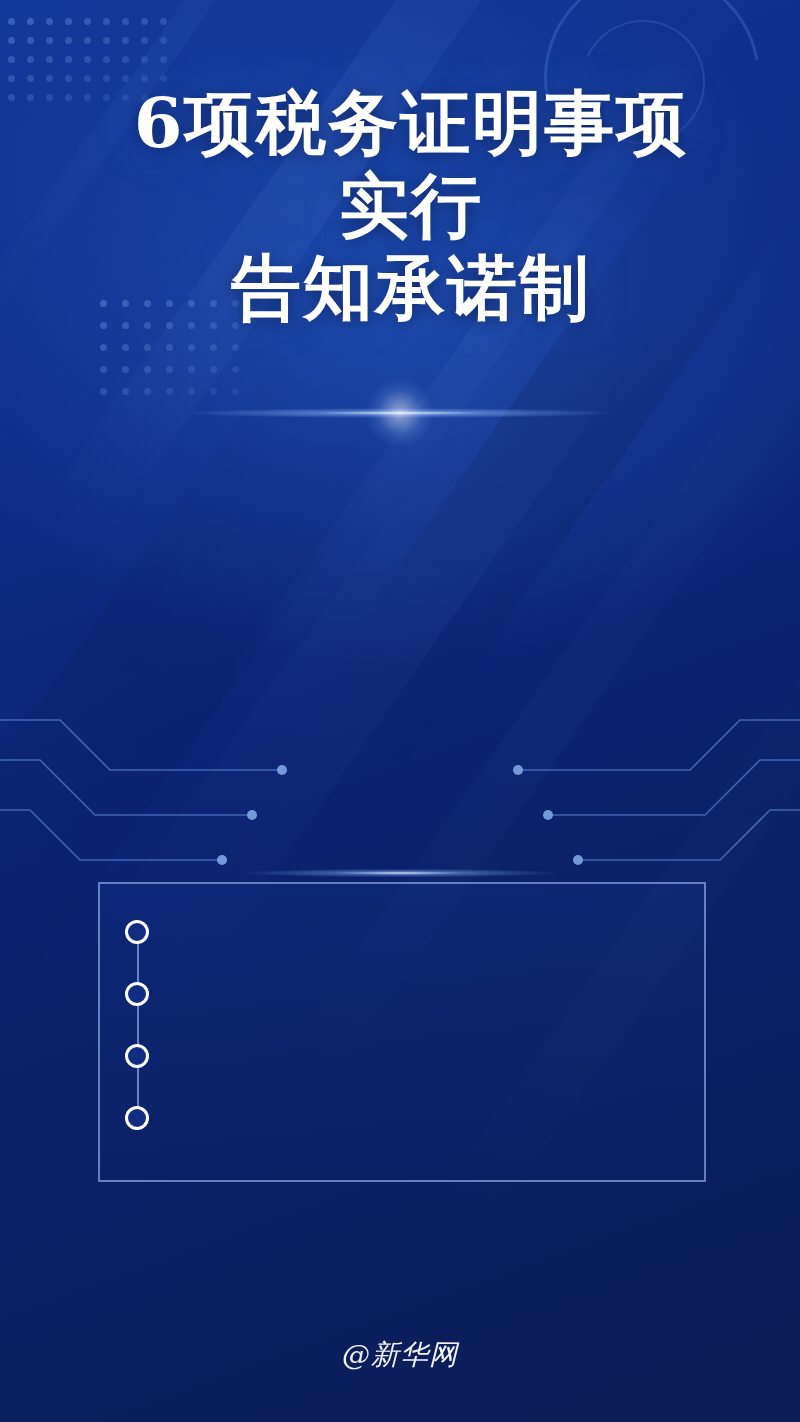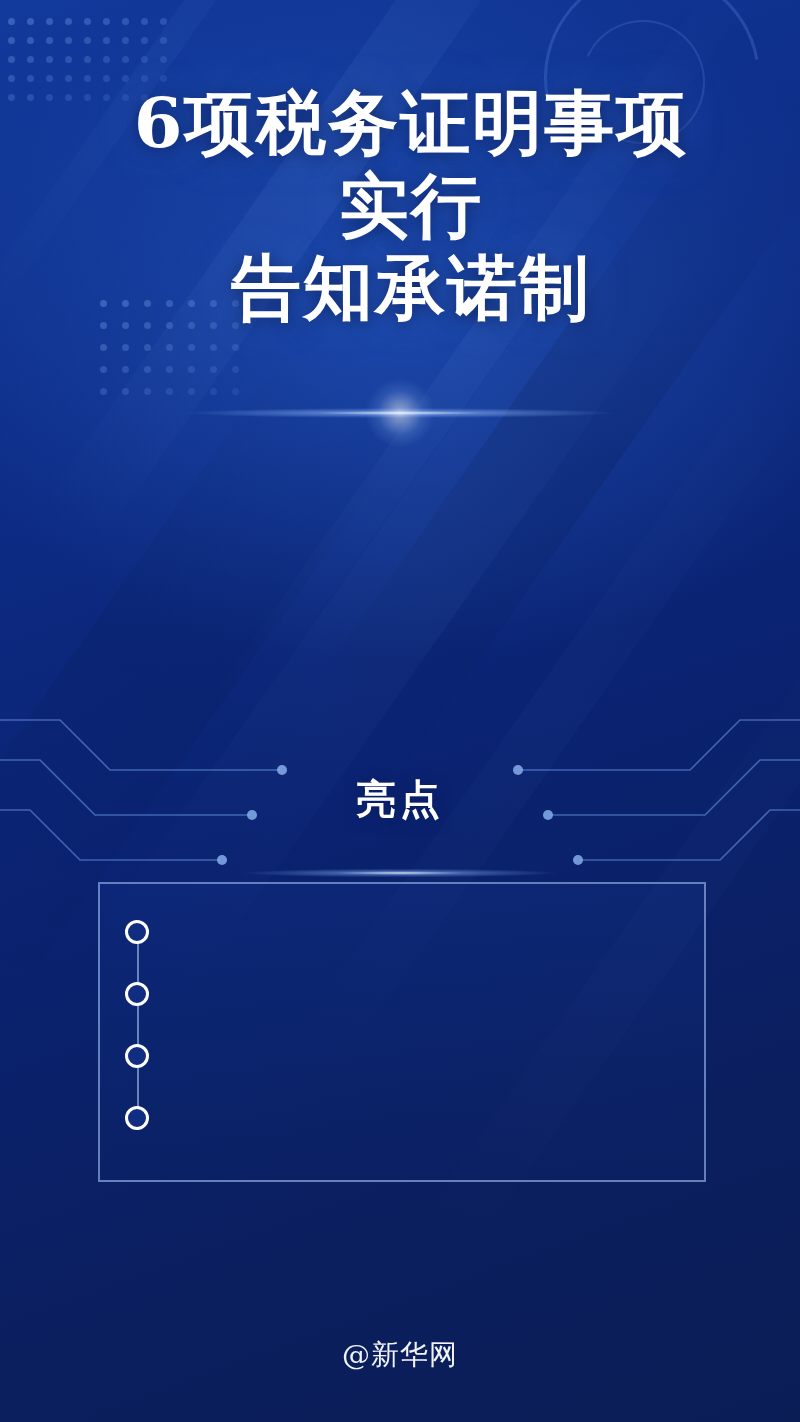--- a/index.html
+++ b/index.html
@@ -205,20 +205,21 @@
   .footer {
     position: absolute;
     left: 0; top: 1336px;
     width: 800px;
     text-align: center;
     color: #ffffff;
     font-size: 28px;
     font-family: "DejaVu Serif", "Liberation Serif", serif;
     letter-spacing: 1px;
     opacity: .95;
+    font-style: italic;
   }
 </style>
 </head>
 <body>
 
 <div id="poster">
 
   <div class="streak s5"></div>
   <div class="streak s1"></div>
   <div class="darkband d1"></div>
@@ -336,21 +337,20 @@
   </svg>
 
   <div class="headline">
     <span class="l1">6项税务证明事项</span>
     <span class="l2">实行</span>
     <span class="l3">告知承诺制</span>
   </div>
 
   <div class="glowbar"></div>
 
-  <div class="section-title">亮点</div>
   <div class="glowbar2"></div>
 
   <div class="card"></div>
 
   <div class="timeline">
     <div class="vline"></div>
     <div class="tdot"></div>
     <div class="tdot"></div>
     <div class="tdot"></div>
     <div class="tdot"></div>

